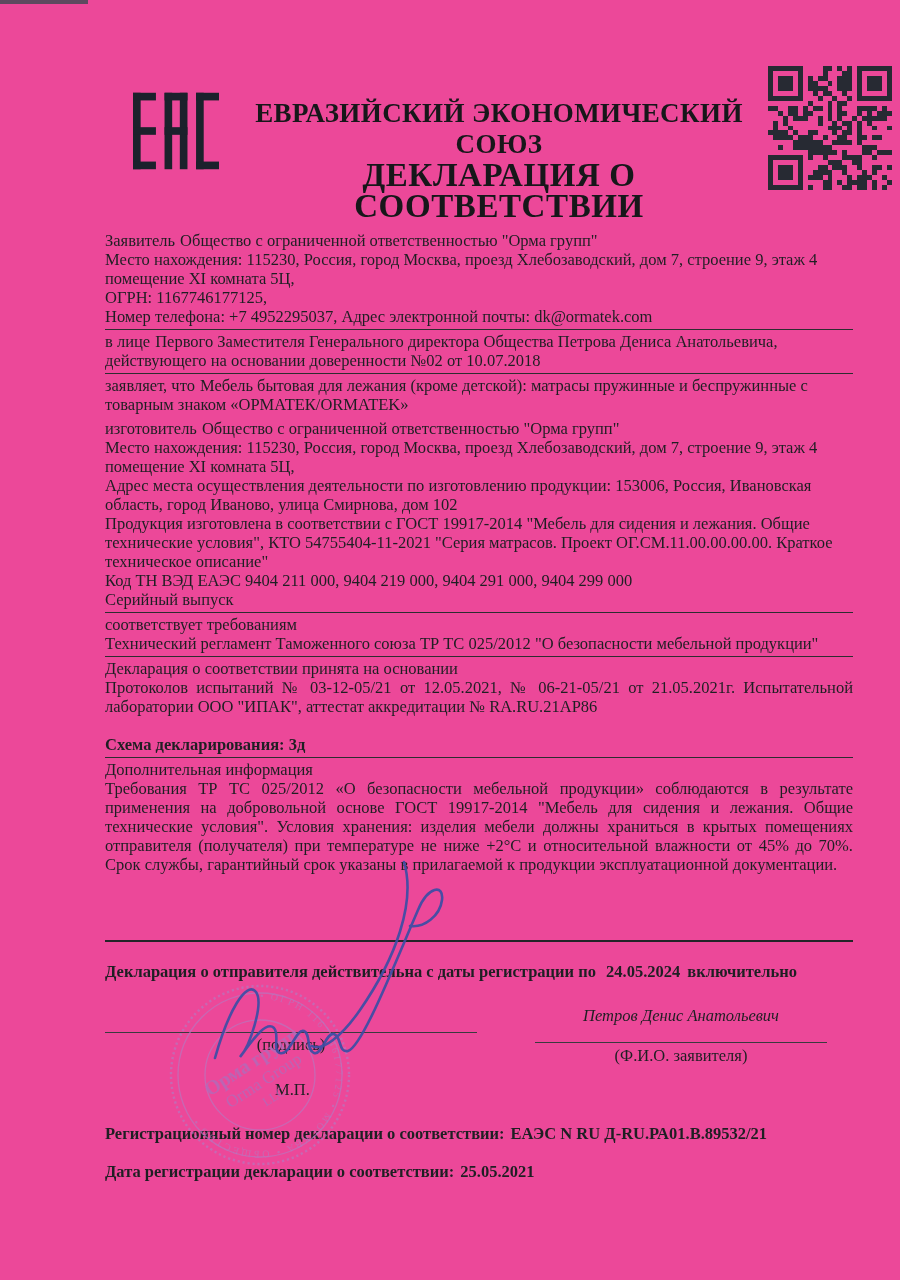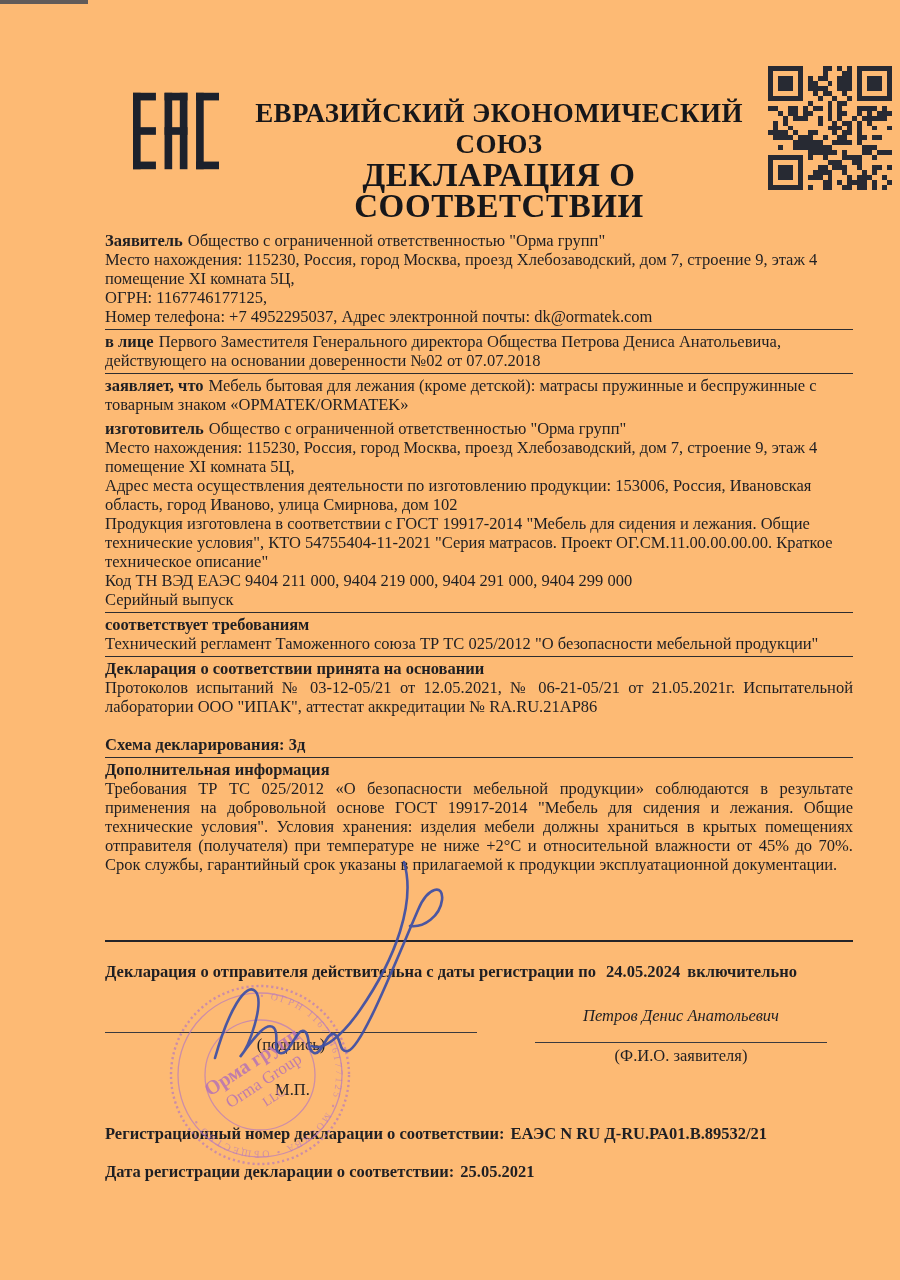--- a/index.html
+++ b/index.html
@@ -1,29 +1,29 @@
 <!DOCTYPE html>
 <html><head>
 <meta charset="utf-8">
 <style>
   html,body{margin:0;padding:0;background:#ddd;}
-  .page{position:relative;width:900px;height:1280px;margin:0 auto;background:#fdba74;
+  .page{position:relative;width:900px;height:1280px;margin:0 auto;background:#ec4899;
         font-family:"Liberation Serif","DejaVu Serif",serif;color:#1f1f23;overflow:hidden;}
   .artifact{position:absolute;left:0;top:0;width:88px;height:4px;background:#454a55;opacity:.85;}
   .eac{position:absolute;left:133px;top:92px;}
   .title{position:absolute;left:228px;top:98px;width:542px;text-align:center;
          font-weight:bold;color:#17171a;}
   .title .t1{font-size:27px;line-height:31px;letter-spacing:.4px;}
   .title .t2{font-size:33px;line-height:31px;letter-spacing:.6px;}
   .qr{position:absolute;left:768px;top:66px;width:124px;height:124px;}
   .content{position:absolute;left:105px;top:229px;width:748px;font-size:16.5px;line-height:19px;}
   .content p{margin:0;}
   .sec{padding:2px 0 3px;}
   .rule{border-top:1.6px solid #2d2d30;}
-  .b{font-weight:bold;}
+  .b{font-weight:normal;}
   span.b{margin-right:5px;}
   .just{text-align:justify;}
   .gap{margin-top:19px !important;font-weight:bold;}
   .bottom{position:absolute;left:105px;top:940px;width:748px;height:340px;
           border-top:2.5px solid #242428;font-size:16.5px;}
   .bottom p{margin:0;}
   .validity{position:absolute;top:20px;left:0;width:748px;font-weight:bold;}
   .validity .date{margin-left:10px;}
   .validity .sfx{margin-left:7px;}
   .sig-left{position:absolute;top:68px;left:0;width:372px;}
@@ -85,21 +85,21 @@
   <div class="content">
 
     <div class="sec">
       <p><span class="b">Заявитель</span><span>Общество с ограниченной ответственностью "Орма групп"</span></p>
       <p>Место нахождения: 115230, Россия, город Москва, проезд Хлебозаводский, дом 7, строение 9, этаж 4 помещение XI комната 5Ц,</p>
       <p>ОГРН: 1167746177125,</p>
       <p>Номер телефона: +7 4952295037, Адрес электронной почты: dk@ormatek.com</p>
     </div>
 
     <div class="sec rule">
-      <p><span class="b">в лице</span><span>Первого Заместителя Генерального директора Общества Петрова Дениса Анатольевича, действующего на основании доверенности №02 от 07.07.2018</span></p>
+      <p><span class="b">в лице</span><span>Первого Заместителя Генерального директора Общества Петрова Дениса Анатольевича, действующего на основании доверенности №02 от 10.07.2018</span></p>
     </div>
 
     <div class="sec rule">
       <p><span class="b">заявляет, что</span><span>Мебель бытовая для лежания (кроме детской): матрасы пружинные и беспружинные с товарным знаком «ОРМАТЕК/ORMATEK»</span></p>
     </div>
 
     <div class="sec">
       <p><span class="b">изготовитель</span><span>Общество с ограниченной ответственностью "Орма групп"</span></p>
       <p>Место нахождения: 115230, Россия, город Москва, проезд Хлебозаводский, дом 7, строение 9, этаж 4 помещение XI комната 5Ц,</p>
       <p>Адрес места осуществления деятельности по изготовлению продукции: 153006, Россия, Ивановская область, город Иваново, улица Смирнова, дом 102</p>

